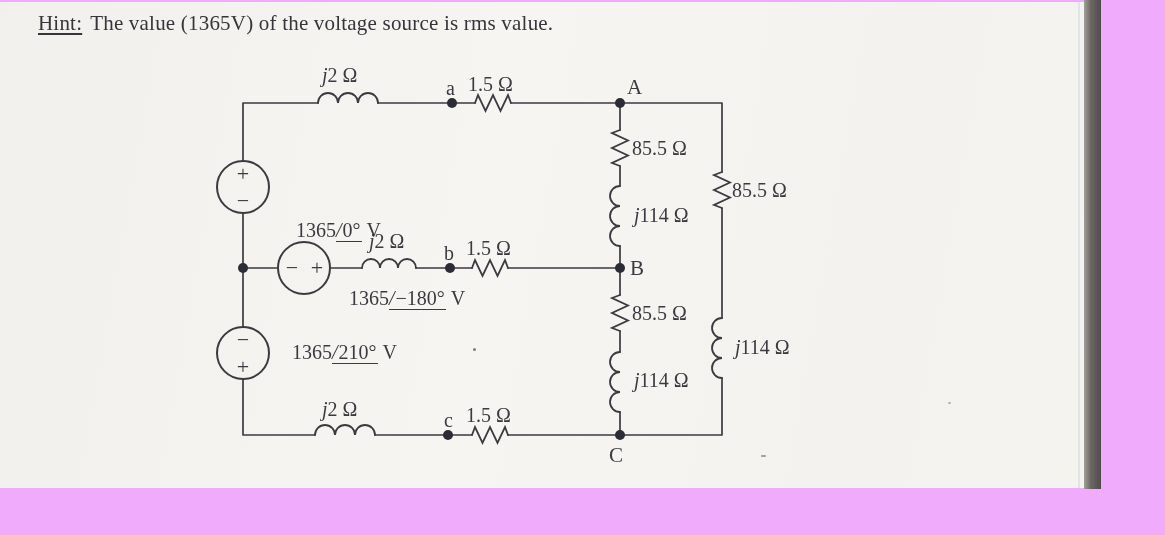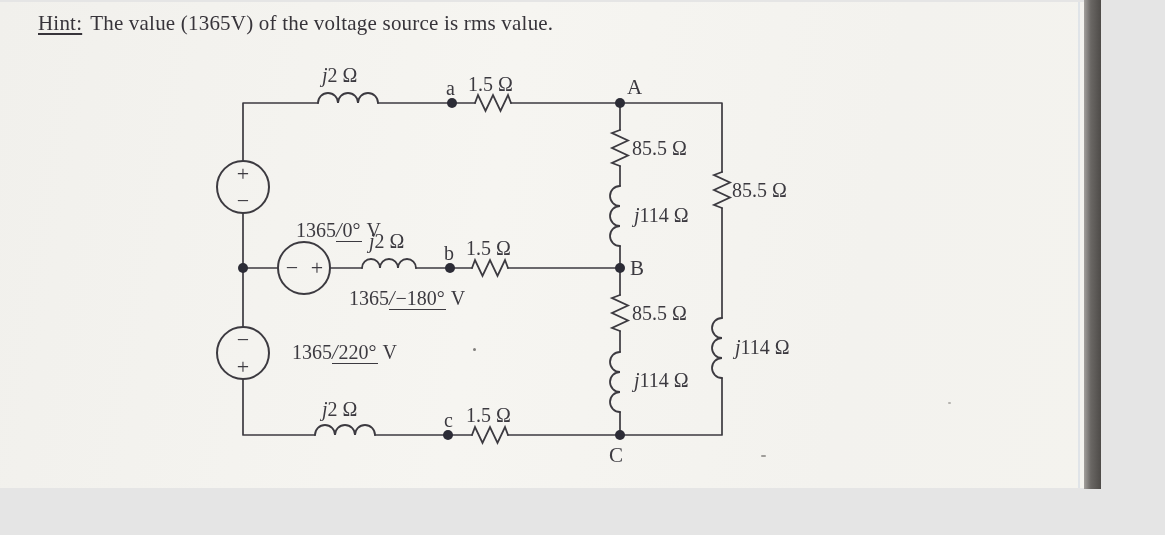--- a/index.html
+++ b/index.html
@@ -1,18 +1,18 @@
 <!DOCTYPE html>
 <html><head>
 <meta charset="utf-8">
 <style>
   html,body { margin:0; padding:0; }
   .page {
     position:relative; width:1165px; height:535px;
-    background:#e5e5e5;
+    background:#f0abfc;
     font-family:"Liberation Serif", serif;
     overflow:hidden;
   }
   .paper {
     position:absolute; left:0; top:2px; width:1084px; height:486px;
     background:linear-gradient(100deg,#f1f0ec 0%, #f6f5f1 45%, #f3f2ee 78%, #f4f3ee 100%);
   }
   .blue-line {
     position:absolute; left:1078px; top:2px; width:2px; height:486px;
     background:#ccd5e2; opacity:.5;
@@ -107,21 +107,21 @@
       <circle cx="620" cy="268" r="5"></circle>
       <circle cx="448" cy="435" r="5"></circle>
       <circle cx="620" cy="435" r="5"></circle>
     </g>
   </svg>
 
   <div class="lbl" style="left:296px; top:175px;margin-top:44px;"><span>1365</span><span class="ang"><span class="sl">/</span><span>0°</span></span><span class="unit">V</span></div>
 
   <div class="lbl" style="left:349px; top:287px;"><span>1365</span><span class="ang"><span class="sl">/</span><span>−180°</span></span><span class="unit">V</span></div>
 
-  <div class="lbl" style="left:292px; top:341px;"><span>1365</span><span class="ang"><span class="sl">/</span><span>220°</span></span><span class="unit">V</span></div>
+  <div class="lbl" style="left:292px; top:341px;"><span>1365</span><span class="ang"><span class="sl">/</span><span>210°</span></span><span class="unit">V</span></div>
 
   <div class="lbl" style="left:322px; top:64px;"><span class="it">j</span><span>2 Ω</span></div>
   <div class="lbl" style="left:446px; top:77px;">a</div>
   <div class="lbl" style="left:468px; top:73px;">1.5 Ω</div>
   <div class="lbl cap" style="left:627px; top:75px;">A</div>
 
   <div class="lbl" style="left:369px; top:230px;"><span class="it">j</span><span>2 Ω</span></div>
   <div class="lbl" style="left:444px; top:242px;">b</div>
   <div class="lbl" style="left:466px; top:237px;">1.5 Ω</div>
   <div class="lbl cap" style="left:630px; top:256px;">B</div>

